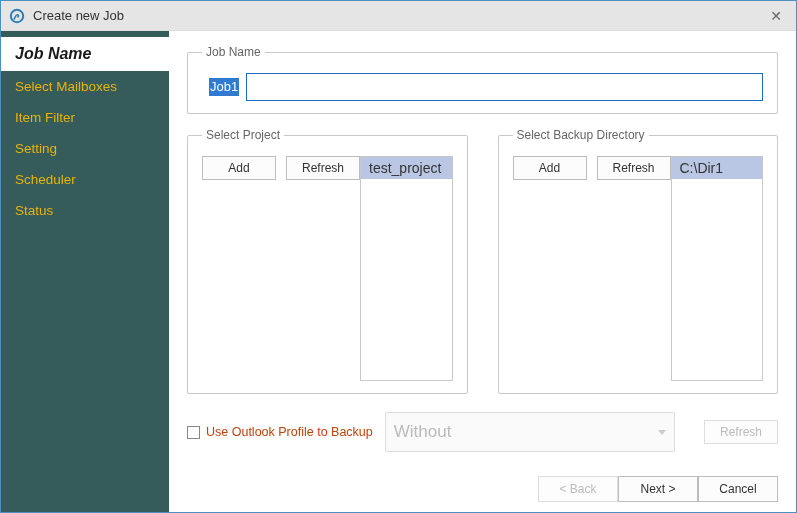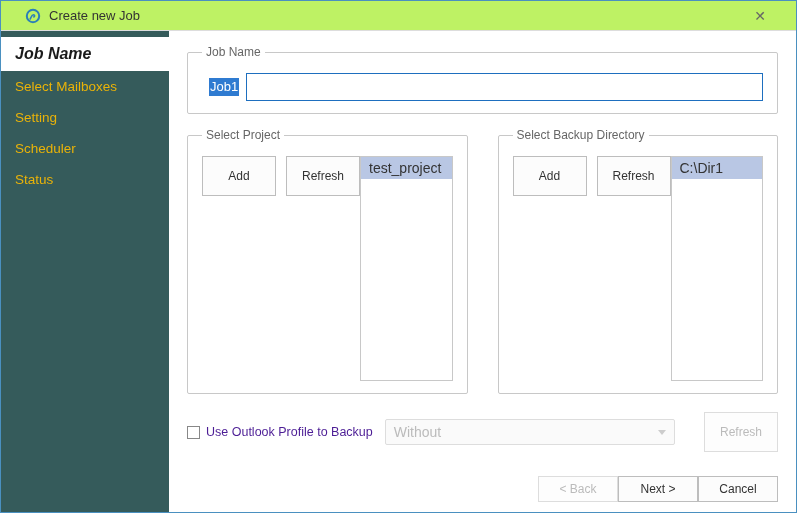--- a/index.html
+++ b/index.html
@@ -7,22 +7,22 @@
   body { font-family: "Segoe UI", Tahoma, sans-serif; font-size:12px; color:#444; }
   .window {
     width:797px; height:513px;
     border:1px solid #4a90c0;
     background:#fff;
     display:flex; flex-direction:column;
     box-shadow:0 0 4px rgba(0,0,0,.1);
   }
   .titlebar {
     height:30px; display:flex; align-items:center;
-    padding:0 24px; border-bottom:1px solid #ddd;
-    background:#bef264;
+    padding:0 8px; border-bottom:1px solid #ddd;
+    background:#e5e5e5;
     font-size:13px; color:#333;
   }
   .titlebar .icon {
     width:16px; height:16px; margin-right:8px;
     display:flex; align-items:center; justify-content:center;
   }
   .titlebar .spacer { flex:1; }
   .titlebar .close {
     width:24px; height:20px; display:flex; align-items:center; justify-content:center;
     font-size:14px; color:#666; cursor:pointer;
@@ -68,21 +68,21 @@
     pointer-events:none;
   }
   .jobname-selection .sel {
     display:inline-block; background:#2f7bd1; color:#fff;
     font-size:13px; padding:0 1px; line-height:18px;
   }
   .two-col { display:flex; gap:30px; flex:1; min-height:0; }
   .two-col > fieldset { flex:1; display:flex; min-height:0; }
   .btnrow { display:flex; gap:10px; margin-bottom:6px; }
   .btn {
-    height:40px; min-width:74px; padding:0 12px;
+    height:24px; min-width:74px; padding:0 12px;
     background:#fcfcfc; border:1px solid #bdbdbd;
     font-size:12px; color:#333; cursor:pointer;
     display:inline-flex; align-items:center; justify-content:center;
   }
   .btn.disabled { color:#bbb; border-color:#ddd; cursor:default; background:#fdfdfd; }
   .listbox {
     flex:1; border:1px solid #c8c8c8; background:#fff;
     overflow:auto; min-height:150px;
   }
   .listbox .row {
@@ -91,24 +91,24 @@
     cursor:default;
   }
   .outlook-row {
     display:flex; align-items:center; gap:12px; margin:4px 0 18px 0;
   }
   .checkbox {
     width:13px; height:13px; border:1px solid #888; background:#fff;
     display:inline-block; margin-right:6px; vertical-align:middle;
     cursor:pointer;
   }
-  .checkbox-label { display:flex; align-items:center; font-size:12.5px; color:#4c1d95; cursor:pointer; }
+  .checkbox-label { display:flex; align-items:center; font-size:12.5px; color:#c2410c; cursor:pointer; }
   .combo {
-    height:26px; flex:0 0 290px; border:1px solid #ddd;
-    background:#fafafa; color:#bbb; font-size:14px;
+    height:40px; flex:0 0 290px; border:1px solid #ddd;
+    background:#fafafa; color:#bbb; font-size:17px;
     padding:0 8px; display:flex; align-items:center; justify-content:space-between;
     border-radius:2px;
   }
   .combo .caret {
     width:0; height:0; border-left:4px solid transparent; border-right:4px solid transparent;
     border-top:5px solid #ccc;
   }
   .outlook-row .spacer { flex:1; }
   .footer {
     display:flex; justify-content:flex-end; 
@@ -130,20 +130,21 @@
     </span>
     <span>Create new Job</span>
     <span class="spacer"></span>
     <span class="close">✕</span>
   </div>
 
   <div class="body">
     <div class="sidebar">
       <div class="nav-item active">Job Name</div>
       <div class="nav-item">Select Mailboxes</div>
+      <div class="nav-item">Item Filter</div>
       <div class="nav-item">Setting</div>
       <div class="nav-item">Scheduler</div>
       <div class="nav-item">Status</div>
     </div>
 
     <div class="main">
 
       <fieldset class="group">
         <legend>Job Name</legend>
         <div class="jobname-wrap">

